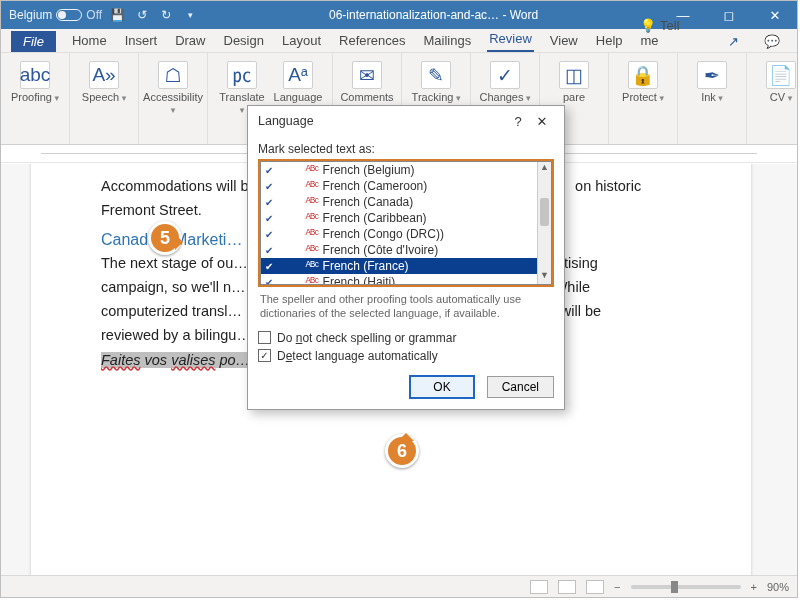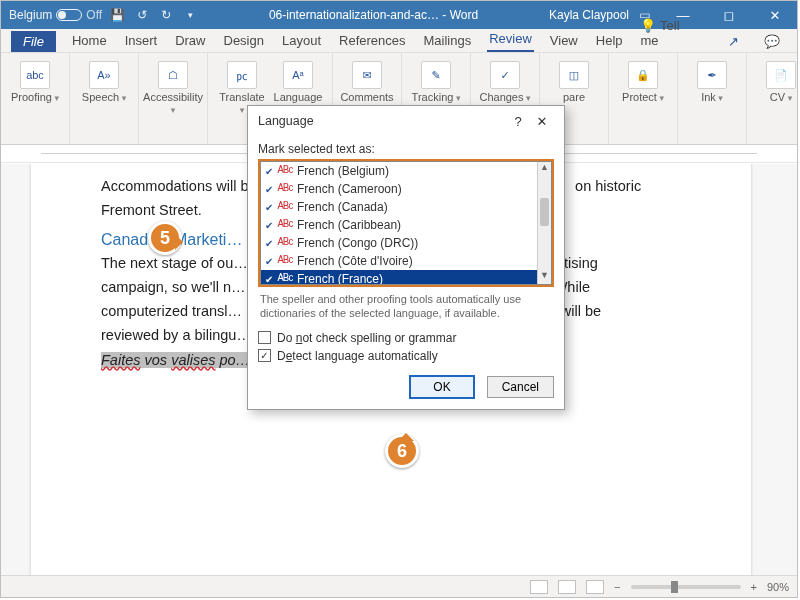--- a/index.html
+++ b/index.html
@@ -21,21 +21,21 @@
   .tab { padding:3px 2px 4px; cursor:default; }
   .tab.file { background:#2b579a; color:#fff; padding:3px 12px;font-style:italic; }
   .tab.active { color:#2b579a; border-bottom:2px solid #2b579a; }
   .tabs .spacer{flex:1;}
   .tab.icon { padding:3px 6px; color:#2b579a;}
   
   .ribbon { height:92px; background:#f3f2f1; display:flex; border-bottom:1px solid #d0d0d0;}
   .group { border-right:1px solid #e1dfdd; padding:4px 8px 2px; display:flex; flex-direction:column; align-items:center; justify-content:space-between;}
   .group .btns { display:flex; gap:4px; flex:1; align-items:flex-start;}
   .bigbtn { width:52px; display:flex; flex-direction:column; align-items:center; gap:2px; padding-top:4px; font-size:11px; color:#555; text-align:center;}
-  .bigbtn .ico { width:30px; height:28px; background:#fff; border:1px solid #cfcfcf; border-radius:2px; display:flex; align-items:center; justify-content:center; font-size:11px; color:#2b579a;}
+  .bigbtn .ico { width:30px; height:28px; background:#fff; border:1px solid #cfcfcf; border-radius:2px; display:flex; align-items:center; justify-content:center; font-size:19px; color:#2b579a;}
   .bigbtn .drop::after{content:" ▾"; font-size:9px; color:#888;}
   .group-label{font-size:10px; color:#888; padding-bottom:1px;}
   
   .ruler { height:18px; background:#fff; border-bottom:1px solid #e6e6e6; position:relative;}
   .ruler::before{content:""; position:absolute; left:40px; right:40px; top:8px; border-top:1px solid #d0d0d0;}
   
   .docarea { position:absolute; top:163px; left:0; right:0; bottom:22px; background:#f6f6f6; overflow:hidden;}
   .page { position:absolute; left:30px; top:-10px; width:720px; height:560px; background:#fff; box-shadow:0 0 3px rgba(0,0,0,.2); padding:18px 70px; font-size:14.5px; color:#222;}
   .page .h2 { color:#2e74b5; font-size:16px; margin:10px 0 4px;}
   .page p{margin:4px 0; line-height:1.4;}
@@ -56,21 +56,21 @@
   .modal .body{padding:4px 10px 10px;}
   .listwrap { border:2px solid #d67b29; padding:0; }
   .listbox { height:124px; border:1px solid #888; background:#fff; overflow:hidden; position:relative;}
   .listbox .items{position:absolute; left:0; right:14px; top:0;}
   .listbox .scrollbar{position:absolute; right:0; top:0; bottom:0; width:14px; background:#efefef; border-left:1px solid #ccc;}
   .listbox .scrollbar .thumb{position:absolute; left:2px; right:2px; top:36px; height:28px; background:#c4c4c4; border-radius:2px;}
   .listbox .scrollbar .arr{position:absolute; left:0; right:0; height:14px; text-align:center; font-size:9px; color:#666;}
   .listbox .scrollbar .arr.up{top:0;} .listbox .scrollbar .arr.dn{bottom:0;}
   .li { padding:1px 4px; display:flex; align-items:center; gap:4px; white-space:nowrap;}
   .li .chk{font-size:10px; color:#2b579a;}
-  .li .abc{font-size:14px; color:#d13438; letter-spacing:-.5px;}
+  .li .abc{font-size:12px; color:#d13438; letter-spacing:-.5px;margin-left:28px;}
   .li.sel{background:#0a3e8f; color:#fff;}
   .li.sel .chk,.li.sel .abc{color:#fff;}
   .hint { color:#666; font-size:11px; padding:6px 2px 8px; line-height:1.25;}
   .cb { display:flex; align-items:center; gap:6px; font-size:12px; padding:2px 0;}
   .cb .box{width:13px;height:13px;border:1px solid #666; display:flex;align-items:center;justify-content:center;font-size:10px;}
   .dlg-actions{display:flex; gap:12px; align-items:center; padding-top:10px;}
   .btn { border:1px solid #9c9c9c; background:#efefef; padding:3px 14px; font-size:12px;}
   .btn.primary{border:2px solid #1e66c2; background:#eaf2fb; padding:3px 22px;}
   .underline-letter{text-decoration:underline;}
   
@@ -91,24 +91,20 @@
         <span>Belgium</span>
         <span class="pill"></span>
         <span style="font-size:12px;opacity:.8">Off</span>
       </div>
       <span class="qat-icon">💾</span>
       <span class="qat-icon">↺</span>
       <span class="qat-icon">↻</span>
       <span class="qat-icon" style="font-size:9px">▾</span>
     </div>
     <div class="doc">06-internationalization-and-ac… - Word</div>
-    <div class="seg">
-      <span>Kayla Claypool</span>
-      <span class="qat-icon">▭</span>
-    </div>
     <div class="right">
       <div class="wbtn">―</div>
       <div class="wbtn">◻</div>
       <div class="wbtn close">✕</div>
     </div>
   </div>
 
   <div class="tabs">
     <div class="tab file">File</div>
     <div class="tab">Home</div>

